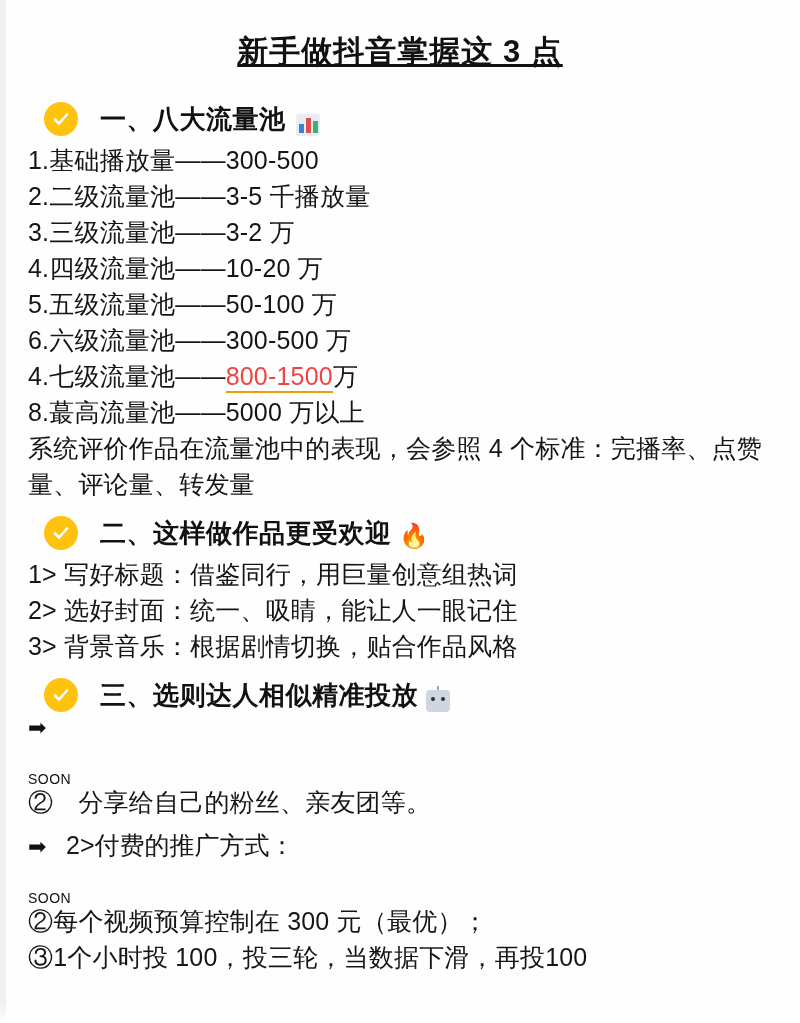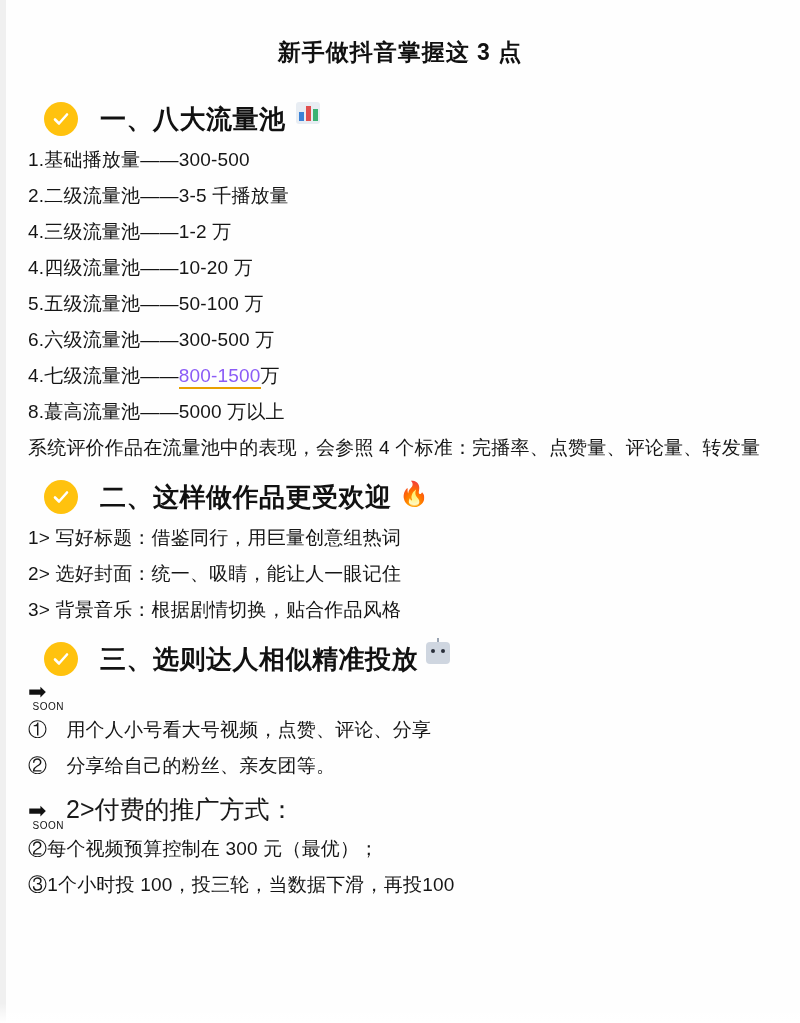--- a/index.html
+++ b/index.html
@@ -29,32 +29,33 @@
     top: 0;
     width: 6px;
     height: 1023px;
     background: #f0f0f0;
   }
   .title-block {
     padding-top: 28px;
     text-align: center;
   }
   .title-line {
-    font-size: 23px;
+    font-size: 31px;
     font-weight: bold;
     letter-spacing: 1px;
     line-height: 48px;
     color: #111111;
+    text-decoration: underline;
   }
   .content {
     padding: 12px 28px 0 28px;
   }
   .section-head {
     display: flex;
-    align-items: flex-start;
+    align-items: flex-end;
     margin: 14px 0 6px 0;
     padding-left: 16px;
   }
   .check-badge {
     width: 34px;
     height: 34px;
     border-radius: 50%;
     background: #ffc20e;
     display: inline-flex;
     align-items: center;
@@ -85,31 +86,31 @@
   .emoji-bar i {
     position: absolute;
     bottom: 3px;
     width: 5px;
     display: block;
   }
   .emoji-bar i:nth-child(1) { left: 3px; height: 9px; background: #3b82d6; }
   .emoji-bar i:nth-child(2) { left: 10px; height: 15px; background: #e04e4e; }
   .emoji-bar i:nth-child(3) { left: 17px; height: 12px; background: #3bb273; }
   .line {
-    font-size: 19px;
+    font-size: 25px;
     line-height: 36px;
     color: #151515;
     letter-spacing: 0.2px;
     white-space: nowrap;
   }
   .line.wrap {
     white-space: normal;
   }
   .hl {
-    color: #8b5cf6;
+    color: #ef4444;
     border-bottom: 2px solid #e8a000;
     padding-bottom: 1px;
   }
   .arrow-line {
     display: flex;
     align-items: baseline;
     font-size: 25px;
     line-height: 38px;
   }
   .soon-icon {
@@ -120,26 +121,27 @@
     margin-right: 2px;
   }
   .soon-icon .arrow {
     display: block;
     font-size: 22px;
     line-height: 20px;
     color: #111;
   }
   .soon-icon .soon-txt {
     display: block;
-    font-size: 10px;
+    font-size: 14px;
     line-height: 10px;
     letter-spacing: 0.5px;
     color: #111;
     text-align: right;
     font-family: "Liberation Sans", sans-serif;
+    margin-top: 36px;
   }
   .robot {
     display: inline-block;
     width: 24px;
     height: 22px;
     margin-left: 8px;
     vertical-align: -3px;
     background: #cfd6e0;
     border-radius: 4px;
     position: relative;
@@ -207,21 +209,21 @@
       <span class="section-title">一、八大流量池</span>
       <span class="emoji-bar">
           <i></i>
           <i></i>
           <i></i>
         </span>
     </div>
 
     <div class="line">1.基础播放量——300-500</div>
     <div class="line">2.二级流量池——3-5 千播放量</div>
-    <div class="line">4.三级流量池——1-2 万</div>
+    <div class="line">3.三级流量池——3-2 万</div>
     <div class="line">4.四级流量池——10-20 万</div>
     <div class="line">5.五级流量池——50-100 万</div>
     <div class="line">6.六级流量池——300-500 万</div>
     <div class="line"><span>4.七级流量池——</span><span class="hl">800-1500</span><span>万</span></div>
     <div class="line">8.蕞高流量池——5000 万以上</div>
     <div class="line wrap">系统评价作品在流量池中的表现，会参照 4 个标准：完播率、点赞量、评论量、转发量</div>
 
     <div class="section-head">
       <span class="check-badge">
         <svg width="20" height="20" viewBox="0 0 20 20" aria-hidden="true">
@@ -245,21 +247,20 @@
       <span class="section-title">三、选则达人相似精准投放</span>
       <span class="robot"></span>
     </div>
 
     <div class="arrow-line">
       <span class="soon-icon">
         <span class="arrow">➡</span>
         <span class="soon-txt">SOON</span>
       </span>
     </div>
-    <div class="line">①　用个人小号看大号视频，点赞、评论、分享</div>
     <div class="line">②　分享给自己的粉丝、亲友团等。</div>
 
     <div class="spacer-sm"></div>
 
     <div class="arrow-line">
       <span class="soon-icon">
         <span class="arrow">➡</span>
         <span class="soon-txt">SOON</span>
       </span>
       <span>2&gt;付费的推广方式：</span>

